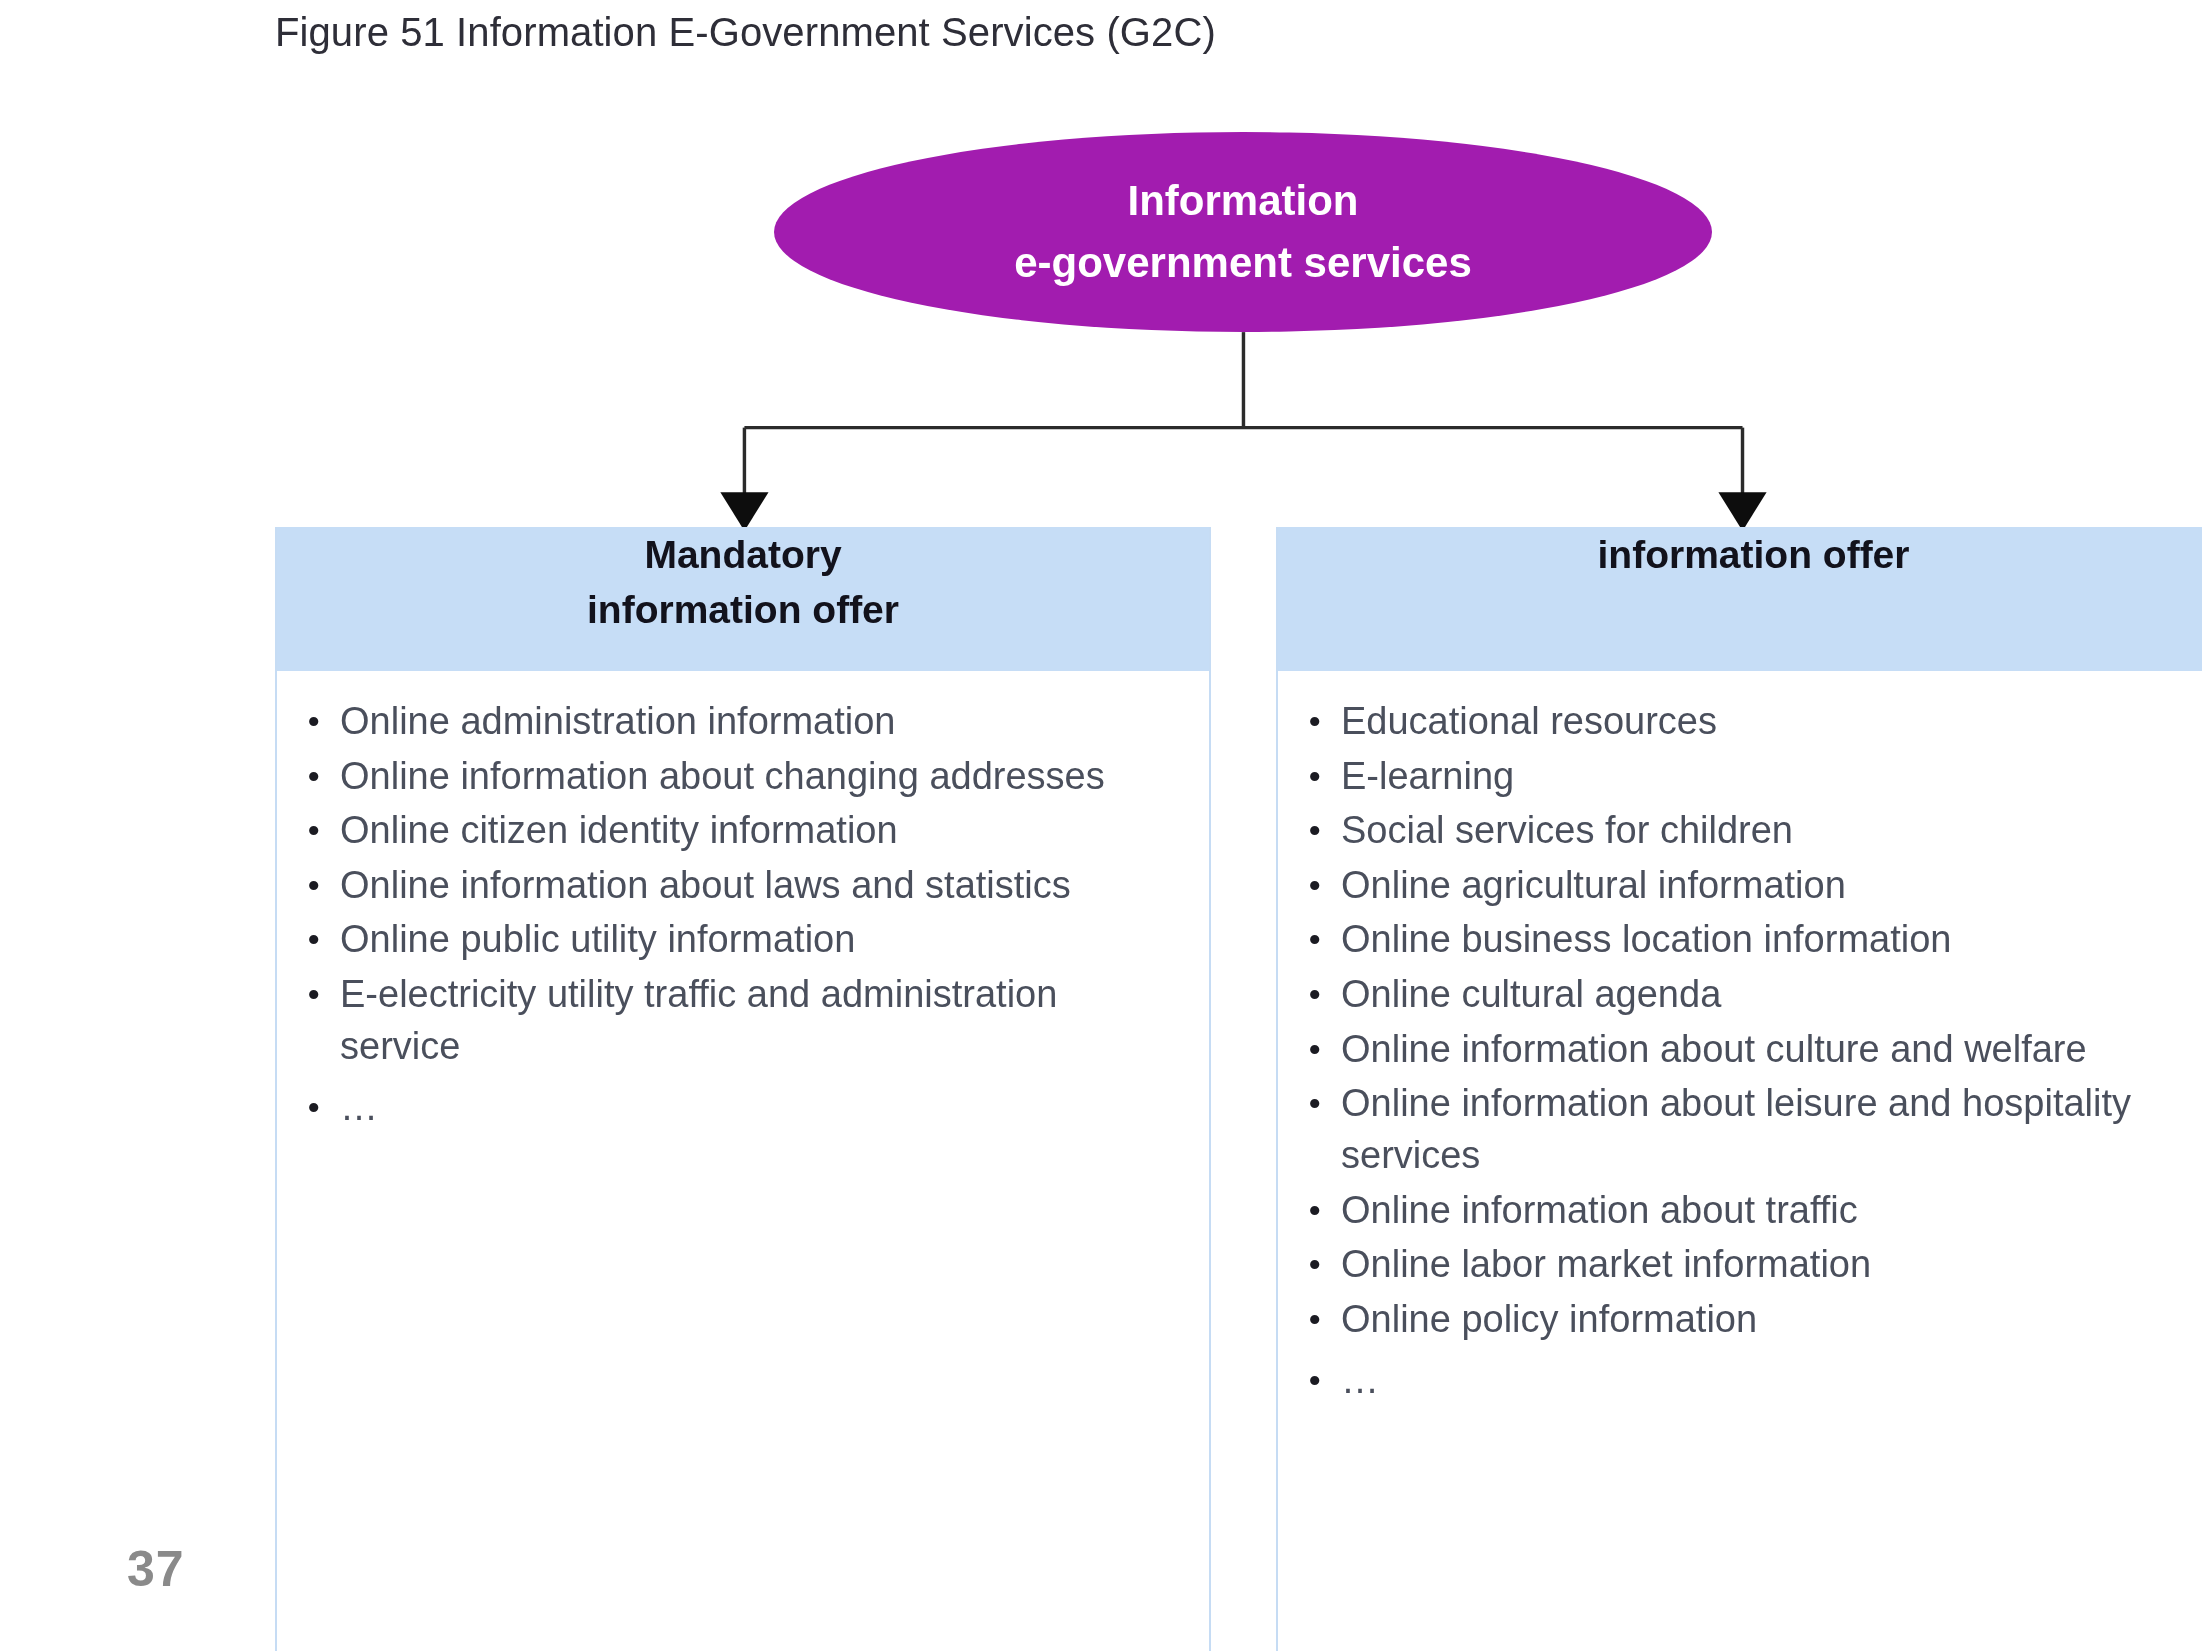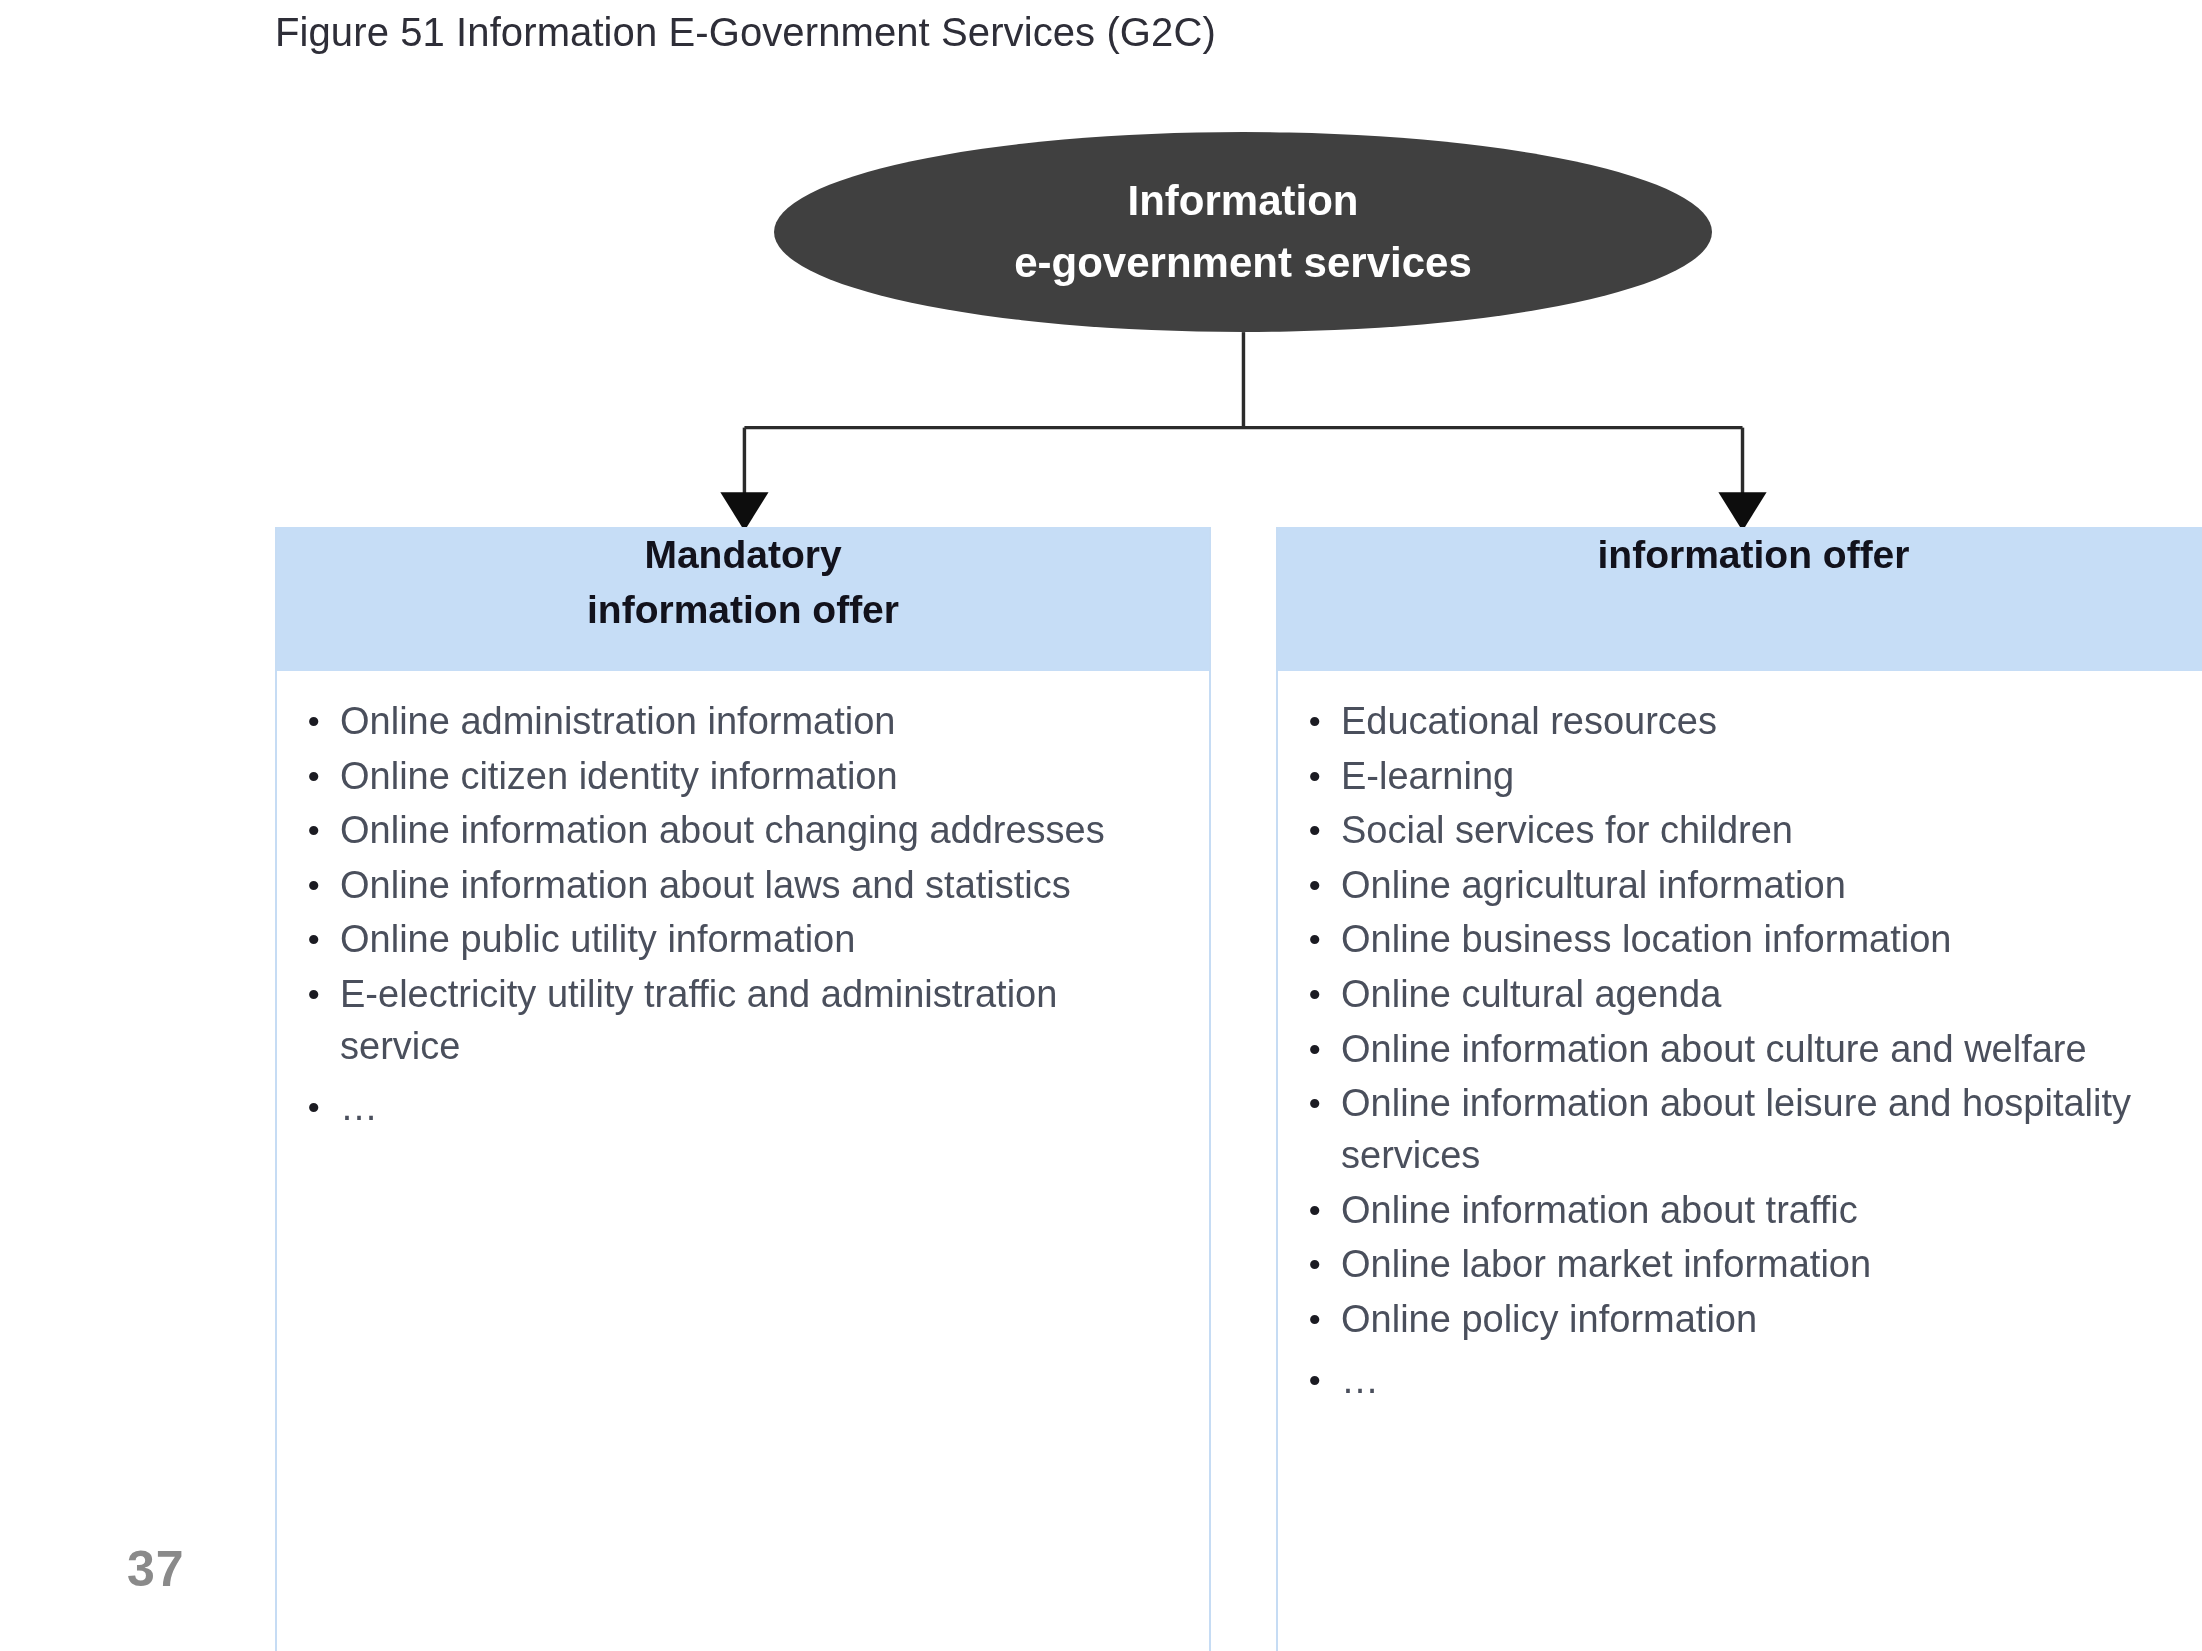--- a/index.html
+++ b/index.html
@@ -40,21 +40,21 @@
     letter-spacing:0.9px;
   }
 
   
   .root-node {
     position:absolute;
     left:774px;
     top:132px;
     width:938px;
     height:200px;
-    background:#404040;
+    background:#a21caf;
     border-radius:50%;
     display:flex;
     flex-direction:column;
     align-items:center;
     justify-content:center;
     color:#ffffff;
     font-weight:bold;
     font-size:42px;
     line-height:62px;
     text-align:center;
@@ -152,22 +152,22 @@
   </svg>
 
   <div class="branch branch-left">
     <div class="branch-header">
       <span>Mandatory</span>
       <span>information offer</span>
     </div>
     <div class="branch-body">
       <ul class="bullet-list">
         <li>Online administration information</li>
+        <li>Online information about changing addresses</li>
         <li>Online citizen identity information</li>
-        <li>Online information about changing addresses</li>
         <li>Online information about laws and statistics</li>
         <li>Online public utility information</li>
         <li>E-electricity utility traffic and administration service</li>
         <li class="ellipsis-item">…</li>
       </ul>
     </div>
   </div>
 
   <div class="branch branch-right">
     <div class="branch-header">

